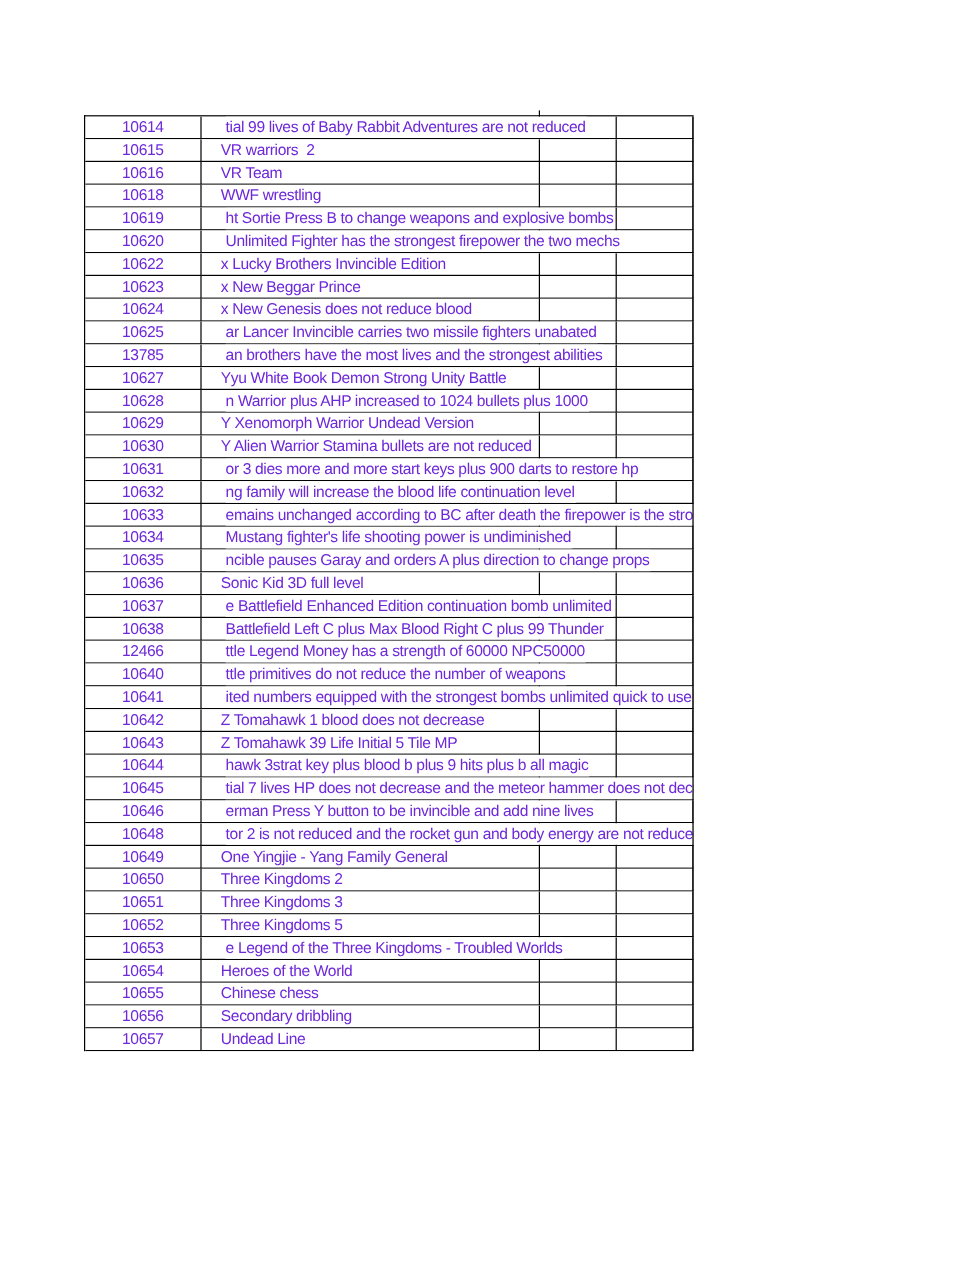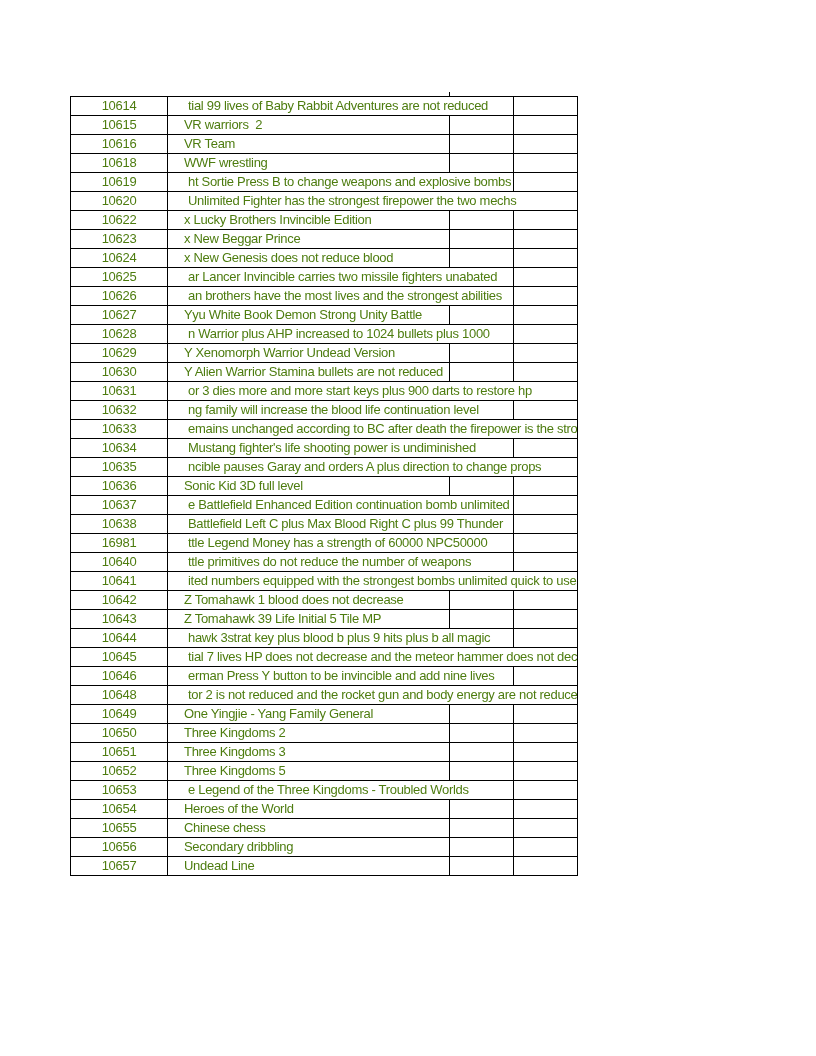--- a/index.html
+++ b/index.html
@@ -1,18 +1,18 @@
 <!DOCTYPE html>
 <html><head>
 <meta charset="utf-8">
 <style>
   html,body { margin:0; padding:0; background:#ffffff; }
   .page {
     position:relative; width:816px; height:1056px; background:#ffffff;
-    font-family:"Liberation Sans", sans-serif; color:#4d7c0f; overflow:hidden;
+    font-family:"Liberation Sans", sans-serif; color:#6d28d9; overflow:hidden;
   }
   .table {
     position:absolute; left:70px; top:96px; width:508px;
     border-left:1px solid #000; border-top:1px solid #000;
     box-sizing:border-box;
   }
   .row {
     position:relative; display:flex; height:19px; width:507px;
     overflow:hidden;
   }
@@ -159,21 +159,21 @@
     </div>
     <div class="cell c2">
       <span class="txt">ar Lancer Invincible carries two missile fighters unabated</span>
     </div>
     <div class="cell c3"></div>
     <div class="cell c4"></div>
   </div>
 
   <div class="row left-clipped">
     <div class="cell c1">
-      <span class="num">10626</span>
+      <span class="num">13785</span>
     </div>
     <div class="cell c2">
       <span class="txt">an brothers have the most lives and the strongest abilities</span>
     </div>
     <div class="cell c3"></div>
     <div class="cell c4"></div>
   </div>
 
   <div class="row center">
     <div class="cell c1">
@@ -302,21 +302,21 @@
     </div>
     <div class="cell c2">
       <span class="txt">Battlefield Left C plus Max Blood Right C plus 99 Thunder</span>
     </div>
     <div class="cell c3"></div>
     <div class="cell c4"></div>
   </div>
 
   <div class="row left-clipped">
     <div class="cell c1">
-      <span class="num">16981</span>
+      <span class="num">12466</span>
     </div>
     <div class="cell c2">
       <span class="txt">ttle Legend Money has a strength of 60000 NPC50000</span>
     </div>
     <div class="cell c3"></div>
     <div class="cell c4"></div>
   </div>
 
   <div class="row left-clipped">
     <div class="cell c1">

